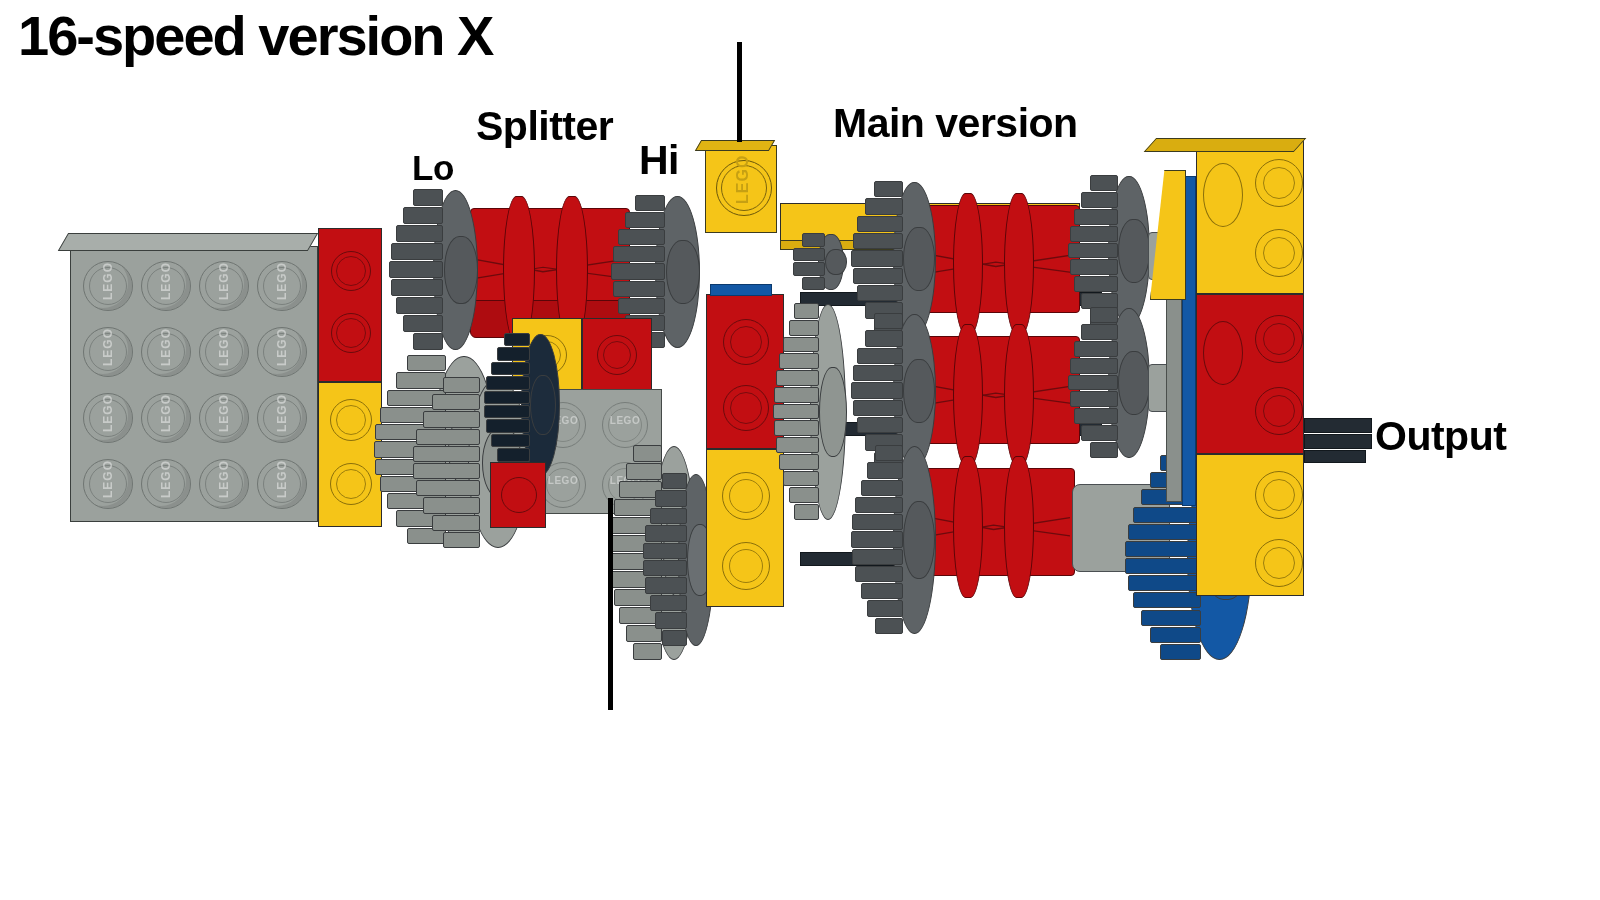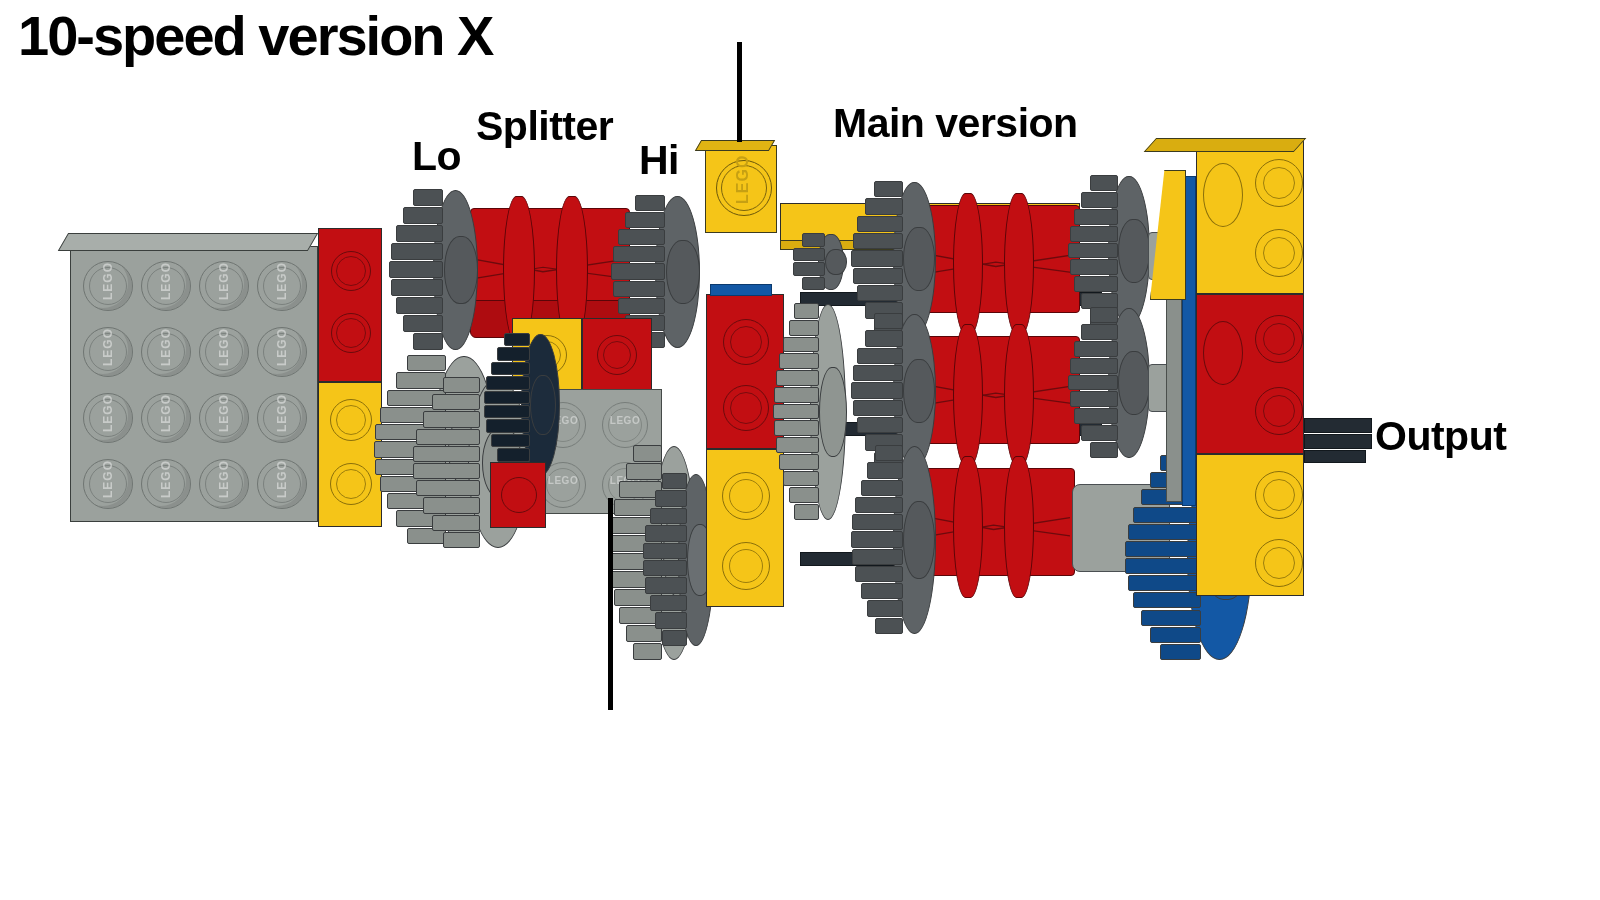--- a/index.html
+++ b/index.html
@@ -6,21 +6,21 @@
   html,body{margin:0;padding:0;background:#ffffff;}
   body{width:1600px;height:900px;overflow:hidden;position:relative;
        font-family:"Liberation Sans","DejaVu Sans",sans-serif;}
   #stage{position:absolute;left:0;top:0;width:1600px;height:900px;background:#fff;}
 
   
   .lbl{position:absolute;color:#000;font-weight:bold;white-space:nowrap;
        letter-spacing:-0.5px;line-height:1;}
   #title{left:18px;top:8px;font-size:56px;letter-spacing:-2px;}
   #lbl-splitter{left:476px;top:106px;font-size:41px;}
-  #lbl-lo{left:412px;top:136px;font-size:41px;}
+  #lbl-lo{left:412px;top:150px;font-size:35px;}
   #lbl-hi{left:639px;top:140px;font-size:41px;}
   #lbl-main{left:833px;top:103px;font-size:41px;}
   #lbl-output{left:1375px;top:416px;font-size:41px;}
 
   
   .leader{position:absolute;background:#000;}
   #leader-top{left:737px;top:42px;width:5px;height:100px;}
   #leader-bottom{left:608px;top:498px;width:5px;height:212px;}
 
   
@@ -523,20 +523,20 @@
 
   <div class="pc yel2" style="left:1150px;top:138px;width:150px;height:14px;transform:skewX(-42deg);border:1px solid #3b3b20;"></div>
 
   <div class="axle" style="left:1304px;top:418px;width:66px;height:13px;"></div>
   <div class="axle" style="left:1304px;top:434px;width:66px;height:13px;"></div>
   <div class="axle" style="left:1304px;top:450px;width:60px;height:11px;"></div>
 
   <div class="leader" id="leader-top"></div>
   <div class="leader" id="leader-bottom"></div>
 
-  <div class="lbl" id="title">10-speed version X</div>
+  <div class="lbl" id="title">16-speed version X</div>
   <div class="lbl" id="lbl-splitter">Splitter</div>
   <div class="lbl" id="lbl-lo">Lo</div>
   <div class="lbl" id="lbl-hi">Hi</div>
   <div class="lbl" id="lbl-main">Main version</div>
   <div class="lbl" id="lbl-output">Output</div>
 
 </div>
 
 </body></html>

